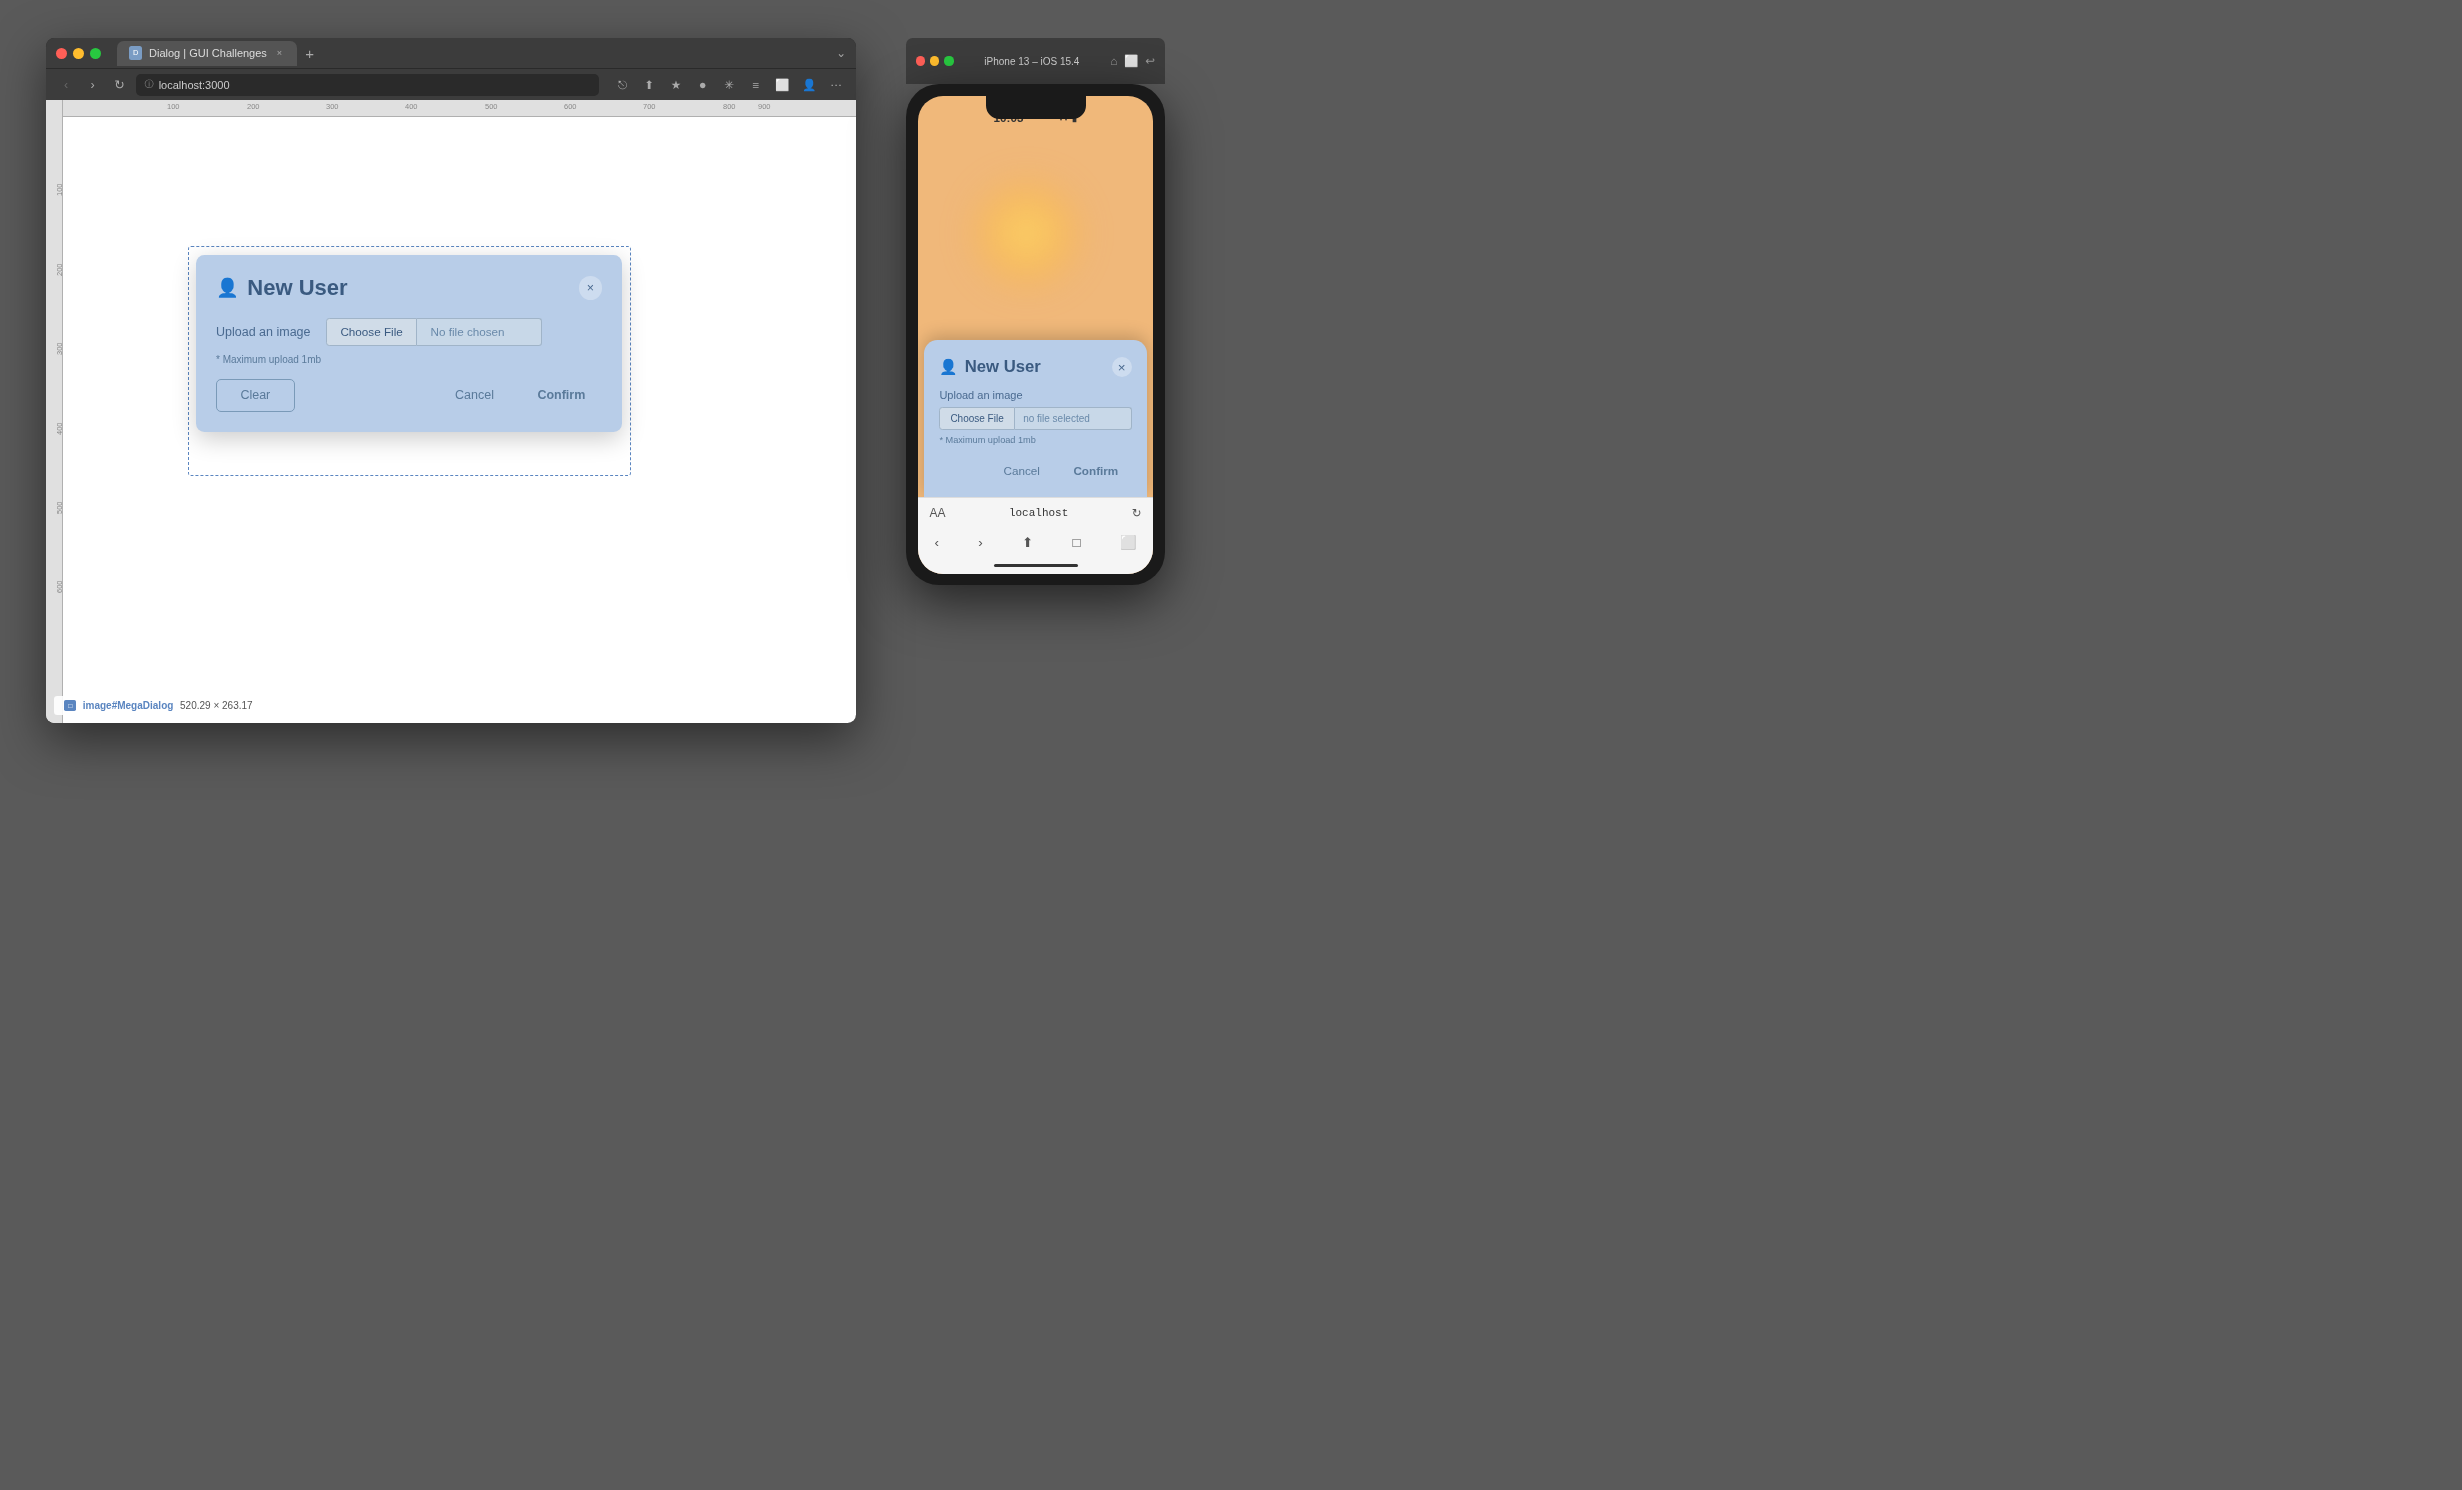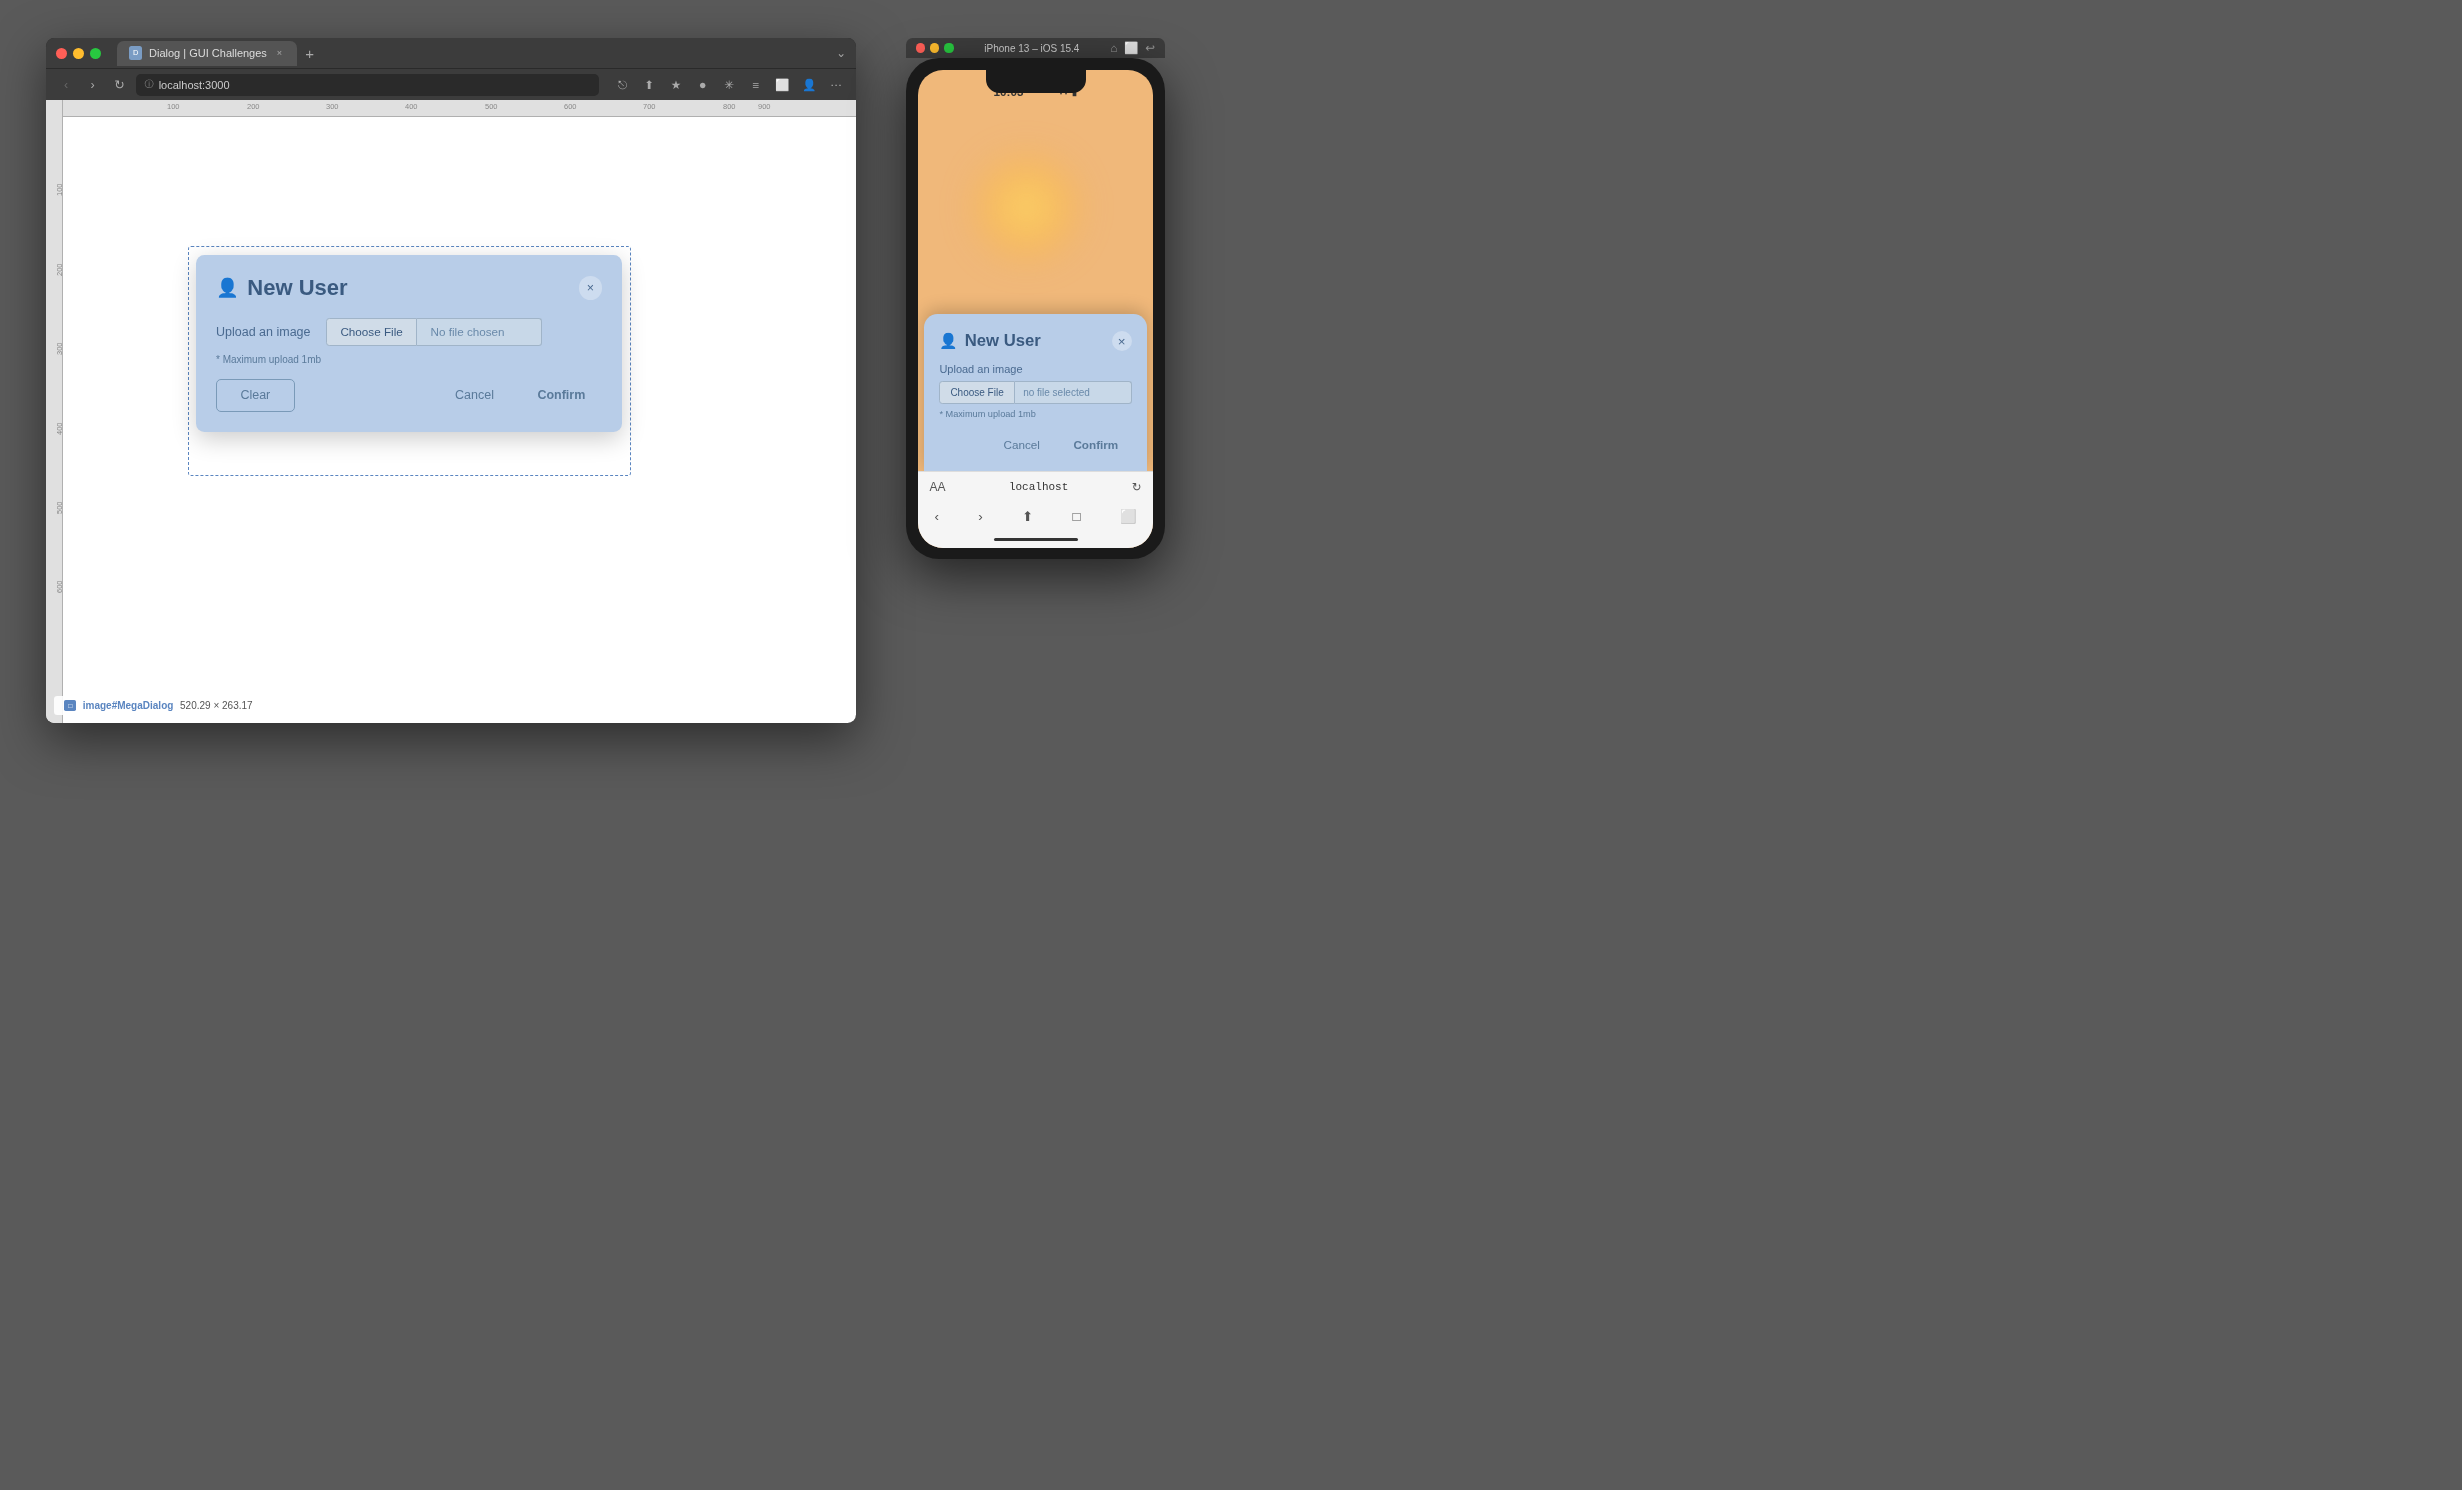--- a/index.html
+++ b/index.html
@@ -342,21 +342,21 @@
     .phone-section {
       margin-left: 50px;
       margin-top: 38px;
       display: flex;
       flex-direction: column;
       align-items: center;
     }
 
     .phone-header-bar {
       width: 259px;
-      height: 20px;
+      height: 46px;
       background: #3c3c3c;
       border-radius: 6.7px 6.7px 0 0;
       display: flex;
       align-items: center;
       justify-content: space-between;
       padding: 0 10px;
       margin-bottom: 0;
     }
     .phone-header-lights {
       display: flex;

